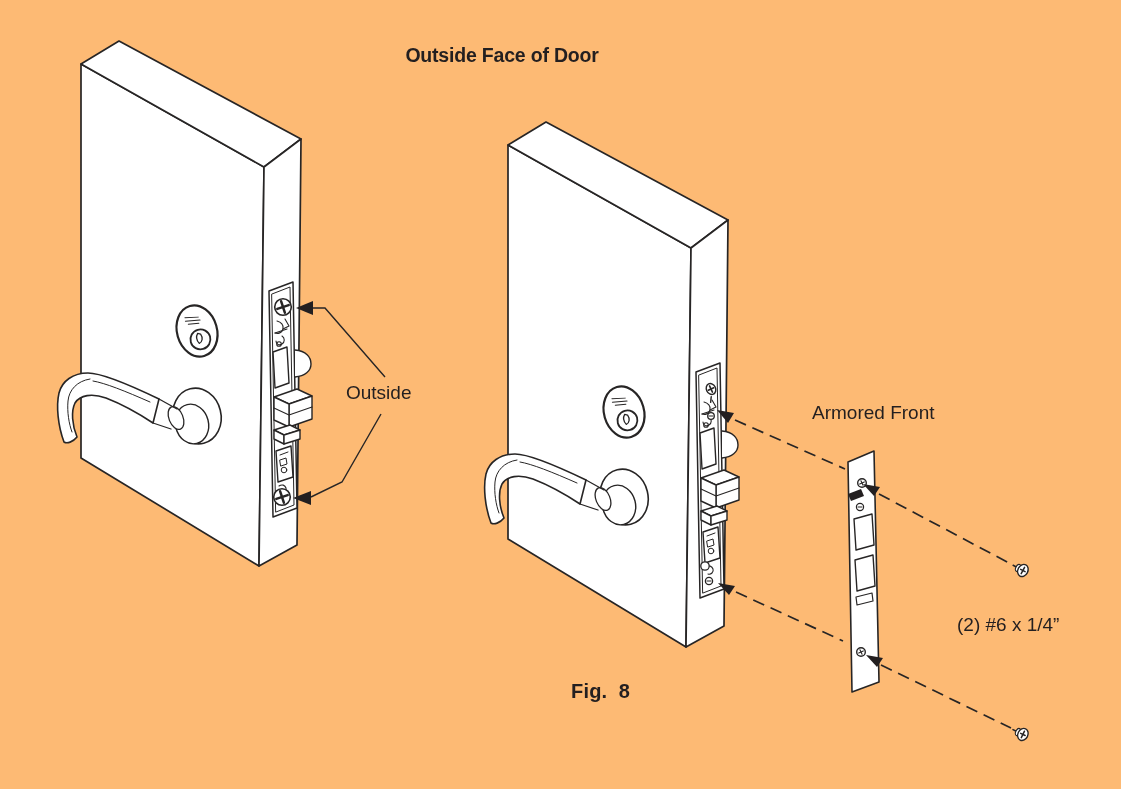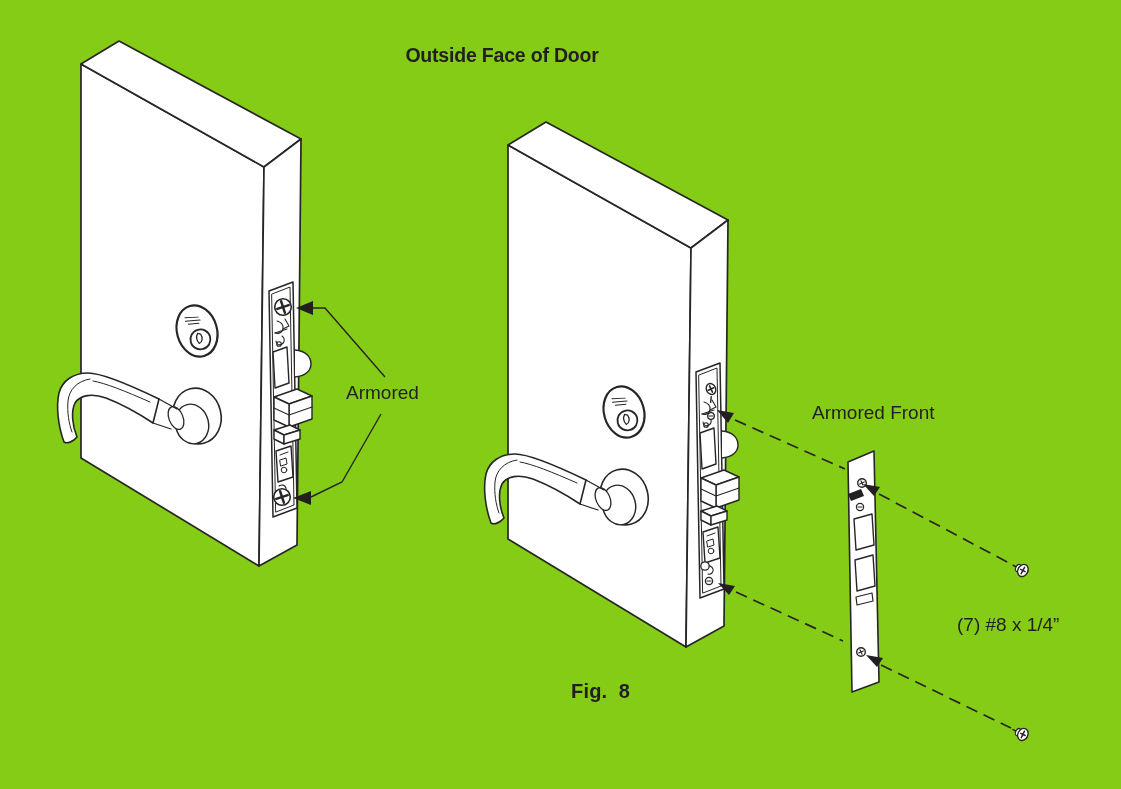--- a/index.html
+++ b/index.html
@@ -1,19 +1,19 @@
 <!DOCTYPE html>
 <html><head>
 <meta charset="utf-8">
 <style>
   html,body{margin:0;padding:0;background:#ffffff;}
   #stage{
     position:relative;
     width:1121px;height:789px;
-    background:#84cc16;
+    background:#fdba74;
     font-family:"Liberation Sans", sans-serif;
     color:#231f20;
     overflow:hidden;
   }
   #stage svg{position:absolute;left:0;top:0;}
   .lbl{position:absolute;color:#231f20;line-height:1.1;white-space:nowrap;}
   .lbl.bold{font-weight:700;}
   #figure-title{left:386px;top:45px;width:232px;text-align:center;font-size:19.5px;font-weight:700;letter-spacing:-0.2px;}
   #tighten-label{left:346px;top:383px;font-size:19px;}
   #armored-front-label{left:812px;top:403px;font-size:19px;}
@@ -192,18 +192,18 @@
     <g transform="translate(1022,570) rotate(28)">
       <use href="#screw-small"></use>
     </g>
     <g transform="translate(1022,734) rotate(26)">
       <use href="#screw-small"></use>
     </g>
   </g>
 </svg>
 
 <div class="lbl bold" id="figure-title">Outside Face of Door</div>
-<div class="lbl" id="tighten-label">Armored</div>
+<div class="lbl" id="tighten-label">Outside</div>
 <div class="lbl" id="armored-front-label">Armored Front</div>
-<div class="lbl" id="screw-spec-label">(7) #8 x 1/4”</div>
+<div class="lbl" id="screw-spec-label">(2) #6 x 1/4”</div>
 <div class="lbl bold" id="figure-caption">Fig.  8</div>
 
 </div>
 
 </body></html>

